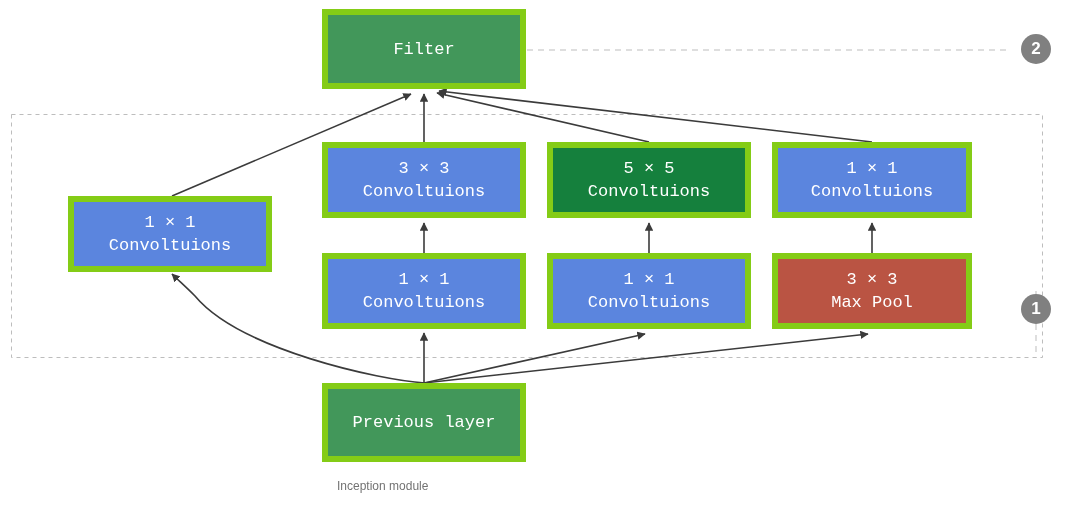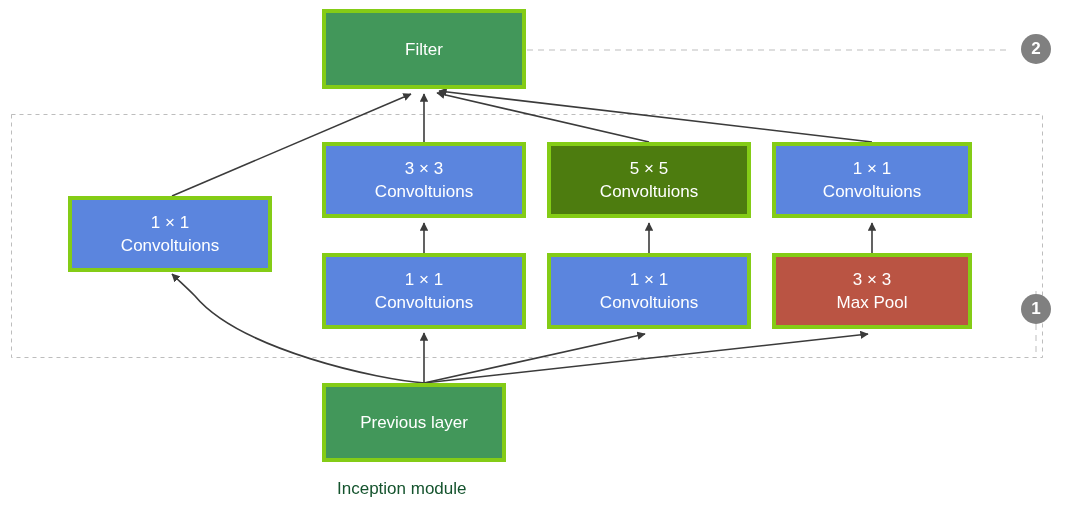--- a/index.html
+++ b/index.html
@@ -20,31 +20,32 @@
   #edges {
     position: absolute;
     left: 0;
     top: 0;
     width: 1066px;
     height: 508px;
   }
   .node {
     position: absolute;
     box-sizing: border-box;
-    border: 4px solid #84cc16;
+    border: 6px solid #84cc16;
     display: flex;
     flex-direction: column;
     align-items: center;
     justify-content: center;
     color: #ffffff;
     font-size: 17px;
     line-height: 23px;
     font-weight: 400;
     text-align: center;
     z-index: 3;
+    font-family: Liberation Mono, monospace;
   }
   .node .l1, .node .l2 {
     display: block;
     white-space: nowrap;
   }
   .badge {
     position: absolute;
     width: 30px;
     height: 30px;
     border-radius: 50%;
@@ -52,22 +53,22 @@
     color: #ffffff;
     font-size: 17px;
     font-weight: 700;
     display: flex;
     align-items: center;
     justify-content: center;
     z-index: 5;
   }
   .caption {
     position: absolute;
-    font-size: 17px;
-    color: #14532d;
+    font-size: 12px;
+    color: #737373;
     white-space: nowrap;
     z-index: 3;
   }
 </style>
 </head>
 <body>
 
 <div id="canvas">
 
   <svg id="edges" viewBox="0 0 1066 508" width="1066" height="508">
@@ -113,21 +114,21 @@
   <div class="node" style="left:68px; top:196px; width:204px; height:76px; background:#5B85DE;">
     <span class="l1">1 × 1</span>
     <span class="l2">Convoltuions</span>
   </div>
 
   <div class="node" style="left:322px; top:142px; width:204px; height:76px; background:#5B85DE;">
     <span class="l1">3 × 3</span>
     <span class="l2">Convoltuions</span>
   </div>
 
-  <div class="node" style="left:547px; top:142px; width:204px; height:76px; background:#4d7c0f;align-items:center;">
+  <div class="node" style="left:547px; top:142px; width:204px; height:76px; background:#15803d;align-items:center;">
     <span class="l1">5 × 5</span>
     <span class="l2">Convoltuions</span>
   </div>
 
   <div class="node" style="left:772px; top:142px; width:200px; height:76px; background:#5B85DE;">
     <span class="l1">1 × 1</span>
     <span class="l2">Convoltuions</span>
   </div>
 
   <div class="node" style="left:322px; top:253px; width:204px; height:76px; background:#5B85DE;">
@@ -138,21 +139,21 @@
   <div class="node" style="left:547px; top:253px; width:204px; height:76px; background:#5B85DE;">
     <span class="l1">1 × 1</span>
     <span class="l2">Convoltuions</span>
   </div>
 
   <div class="node" style="left:772px; top:253px; width:200px; height:76px; background:#BA5443;">
     <span class="l1">3 × 3</span>
     <span class="l2">Max Pool</span>
   </div>
 
-  <div class="node" style="left:322px; top:383px; width:184px; height:79px; background:#42975A;">
+  <div class="node" style="left:322px; top:383px; width:204px; height:79px; background:#42975A;">
     <span class="l1">Previous layer</span>
   </div>
 
   <div class="badge" style="left:1021px; top:34px;">
     <span>2</span>
   </div>
   <div class="badge" style="left:1021px; top:294px;">
     <span>1</span>
   </div>
 

